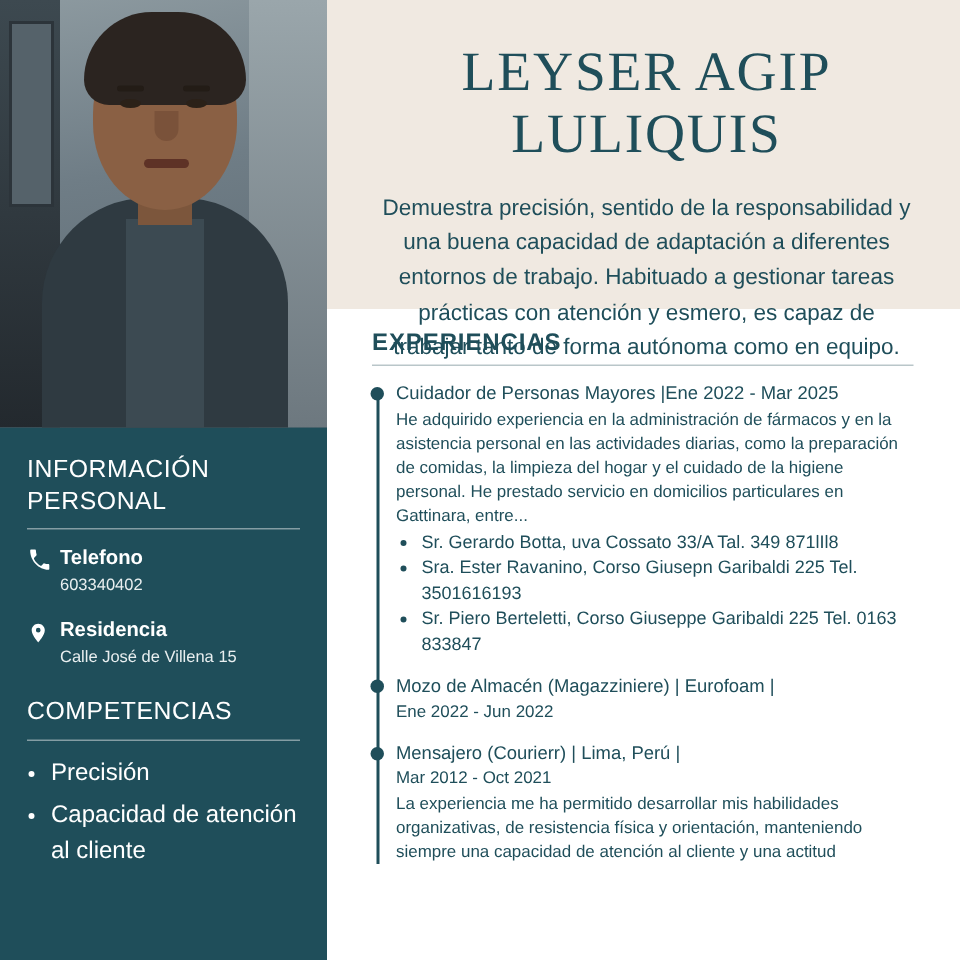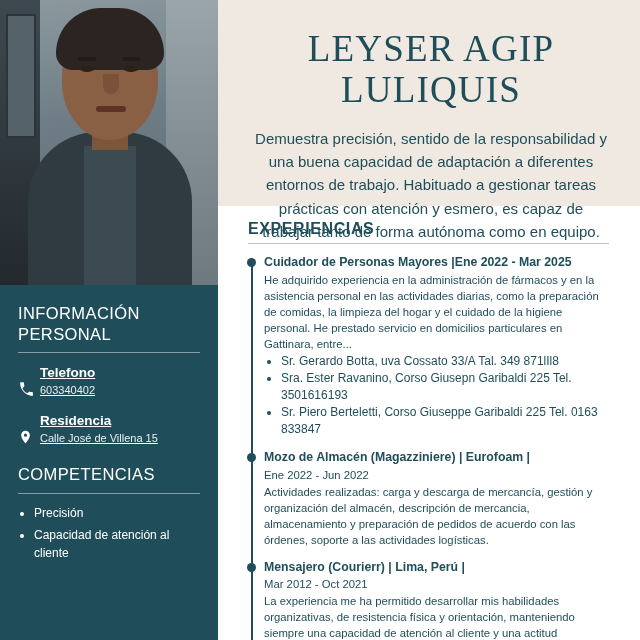--- a/index.html
+++ b/index.html
@@ -139,23 +139,22 @@
     margin: 18px 0 6px 0;
     font-weight: 400;
   }
   .divider-left {
     height: 1px;
     background: rgba(255,255,255,0.45);
     margin: 8px 0 10px 0;
   }
   .contact-row {
     display: flex;
-    align-items: flex-end;
+    align-items: flex-start;
     margin-bottom: 13px;
-    text-decoration: underline;
   }
   .contact-ico {
     width: 22px;
     flex: 0 0 22px;
     margin-top: 2px;
     color: #ffffff;
   }
   .contact-ico svg { display:block; }
   .contact-text { flex: 1 1 auto; }
   .contact-label {
@@ -170,21 +169,21 @@
     line-height: 1.35;
     margin-top: 2px;
     word-break: break-word;
   }
   .skills-list {
     margin: 6px 0 0 0;
     padding-left: 16px;
     color: #ffffff;
   }
   .skills-list li {
-    font-size: 12px;
+    font-size: 16px;
     line-height: 1.5;
     margin-bottom: 4px;
   }
 
   
   .right-col {
     flex: 1 1 auto;
     height: 640px;
     position: relative;
     background: #ffffff;
@@ -251,21 +250,21 @@
     left: -17px;
     top: 4px;
     width: 9px;
     height: 9px;
     border-radius: 50%;
     background: #1f4e5a;
   }
   .job-title {
     color: #1f4e5a;
     font-size: 12.3px;
-    font-weight: bold;
+    font-weight: normal;
     line-height: 1.35;
   }
   .job-desc {
     color: #1f4e5a;
     font-size: 11.3px;
     line-height: 1.42;
     margin-top: 1px;
   }
   .job-bullets {
     margin: 1px 0 0 0;
@@ -367,21 +366,20 @@
           <ul class="job-bullets">
             <li>Sr. Gerardo Botta, uva Cossato 33/A Tal. 349 871lIl8</li>
             <li>Sra. Ester Ravanino, Corso Giusepn Garibaldi 225 Tel. 3501616193</li>
             <li>Sr. Piero Berteletti, Corso Giuseppe Garibaldi 225 Tel. 0163 833847</li>
           </ul>
         </div>
 
         <div class="job">
           <div class="job-title">Mozo de Almacén (Magazziniere) | Eurofoam |</div>
           <div class="job-desc">Ene 2022 - Jun 2022</div>
-          <div class="job-desc">Actividades realizadas: carga y descarga de mercancía, gestión y organización del almacén, descripción de mercancia, almacenamiento y preparación de pedidos de acuerdo con las órdenes, soporte a las actividades logísticas.</div>
         </div>
 
         <div class="job">
           <div class="job-title">Mensajero (Courierr) | Lima, Perú |</div>
           <div class="job-desc">Mar 2012 - Oct 2021</div>
           <div class="job-desc">La experiencia me ha permitido desarrollar mis habilidades organizativas, de resistencia física y orientación, manteniendo siempre una capacidad de atención al cliente y una actitud</div>
         </div>
 
       </div>
     </div>

